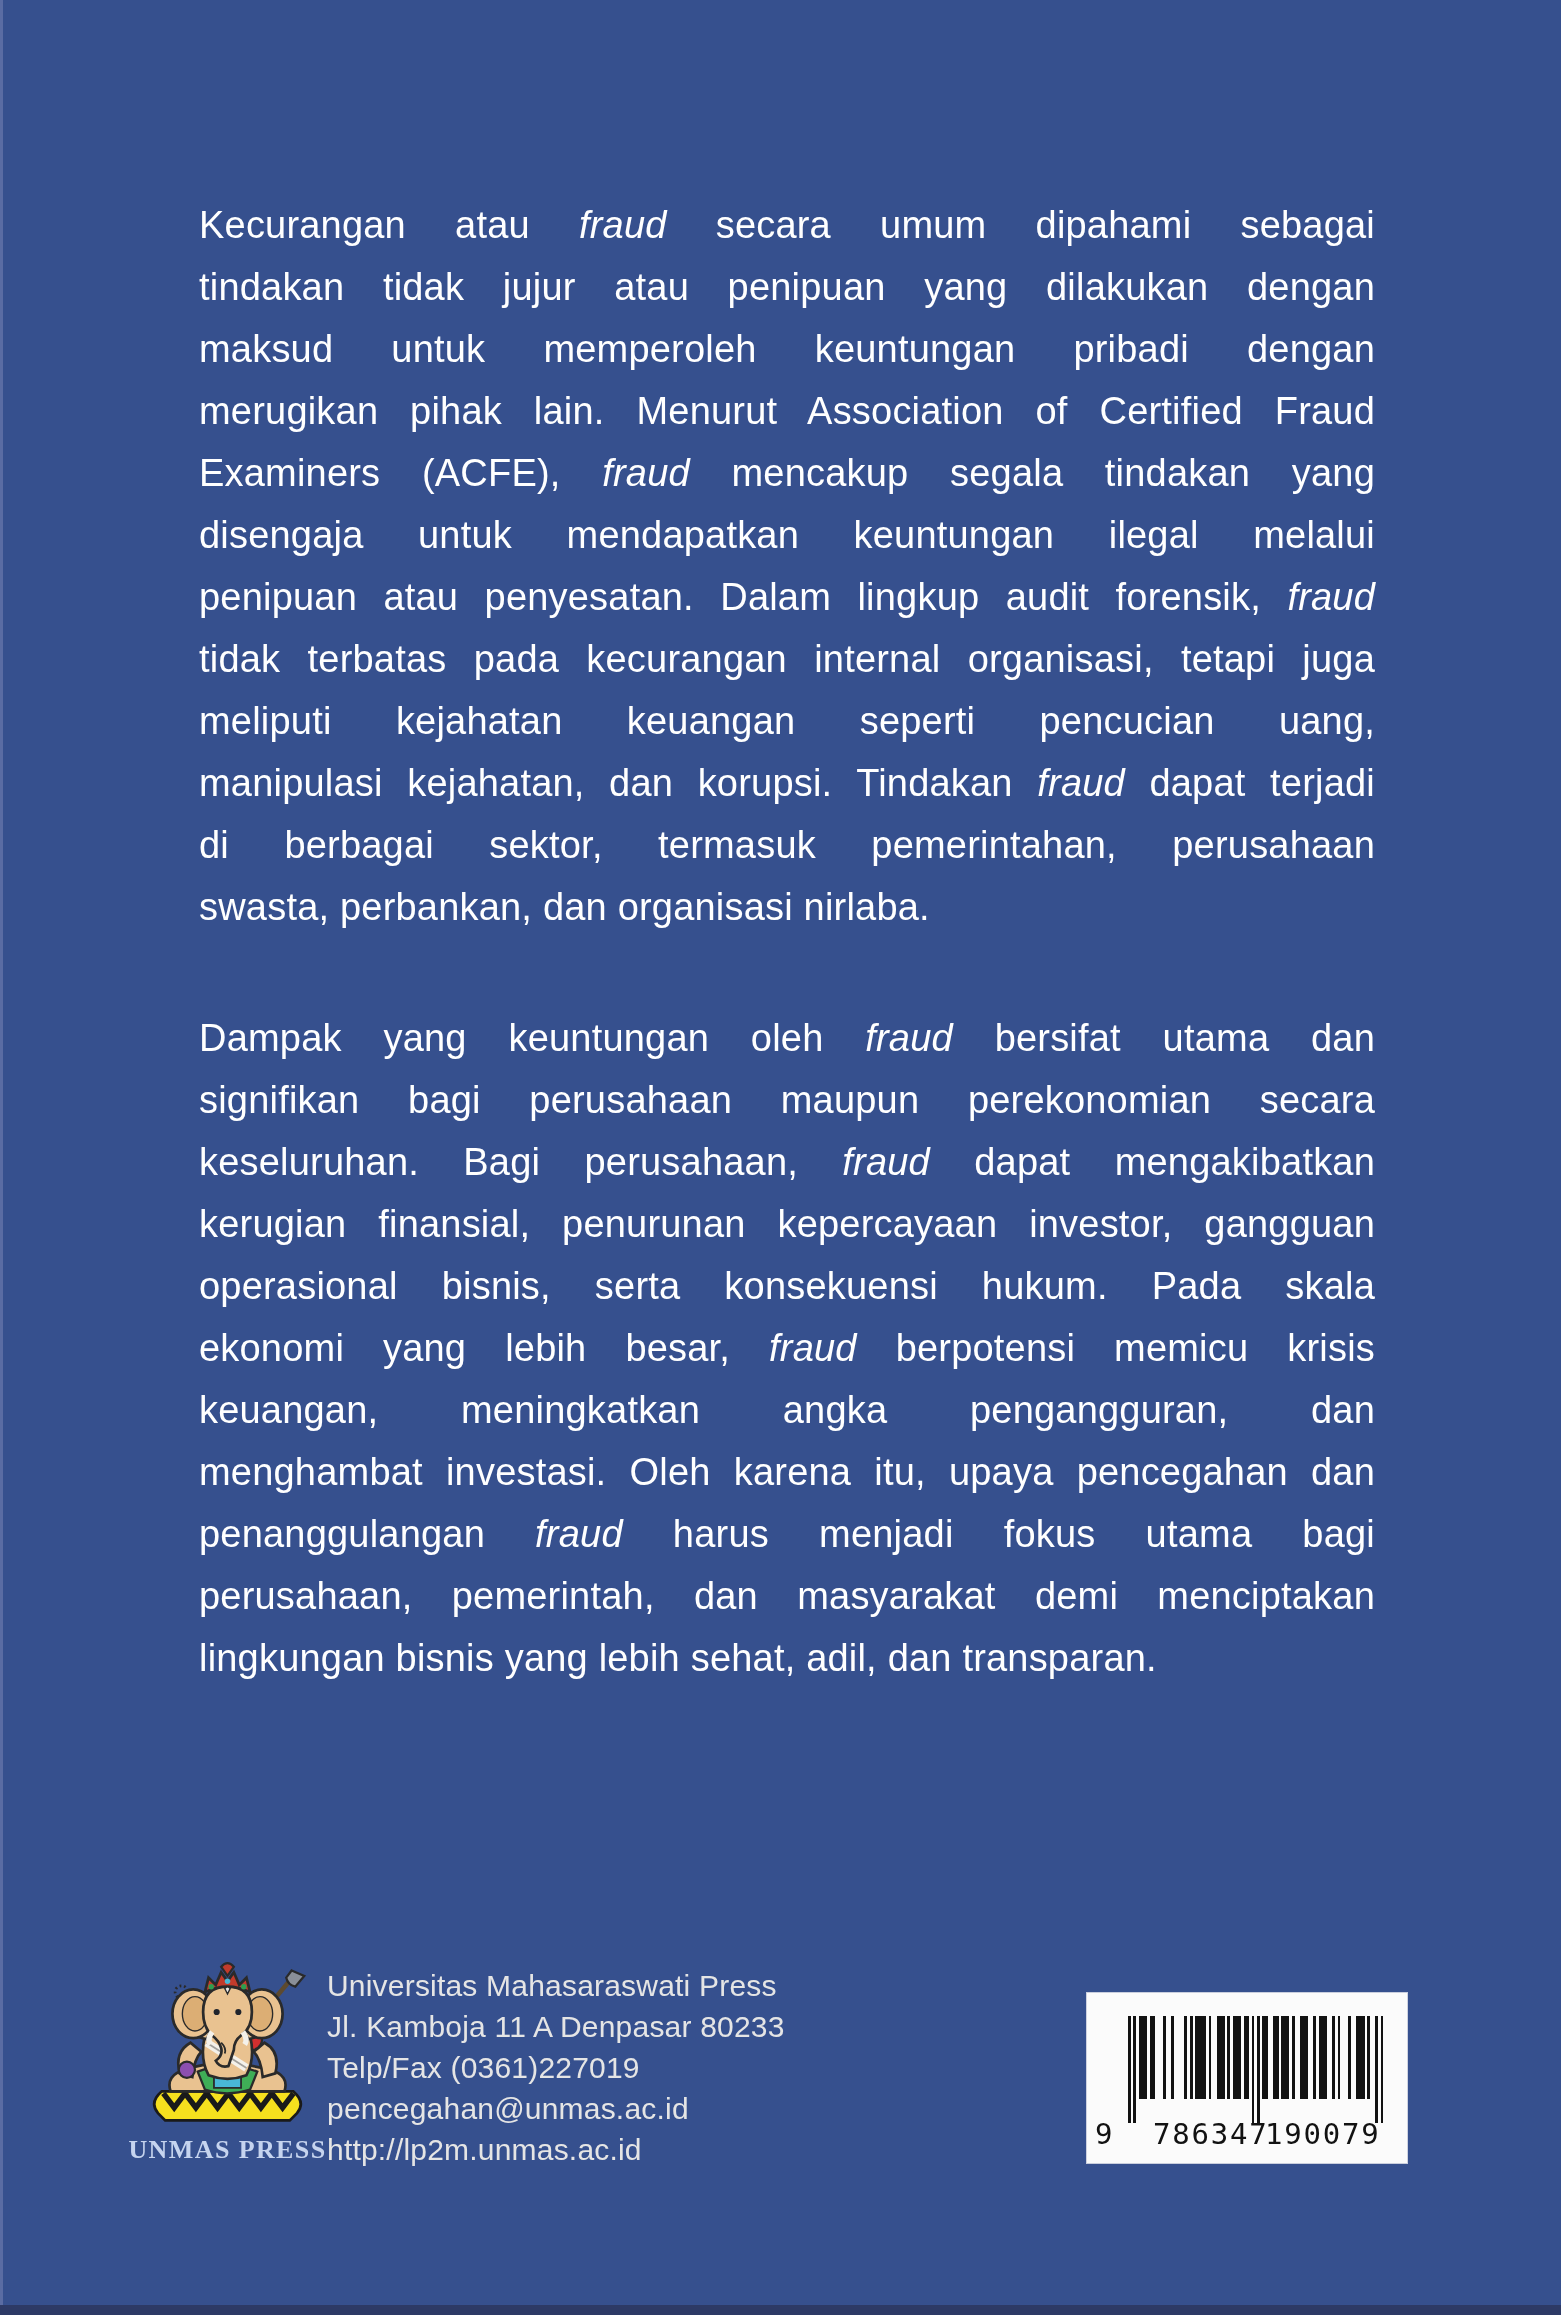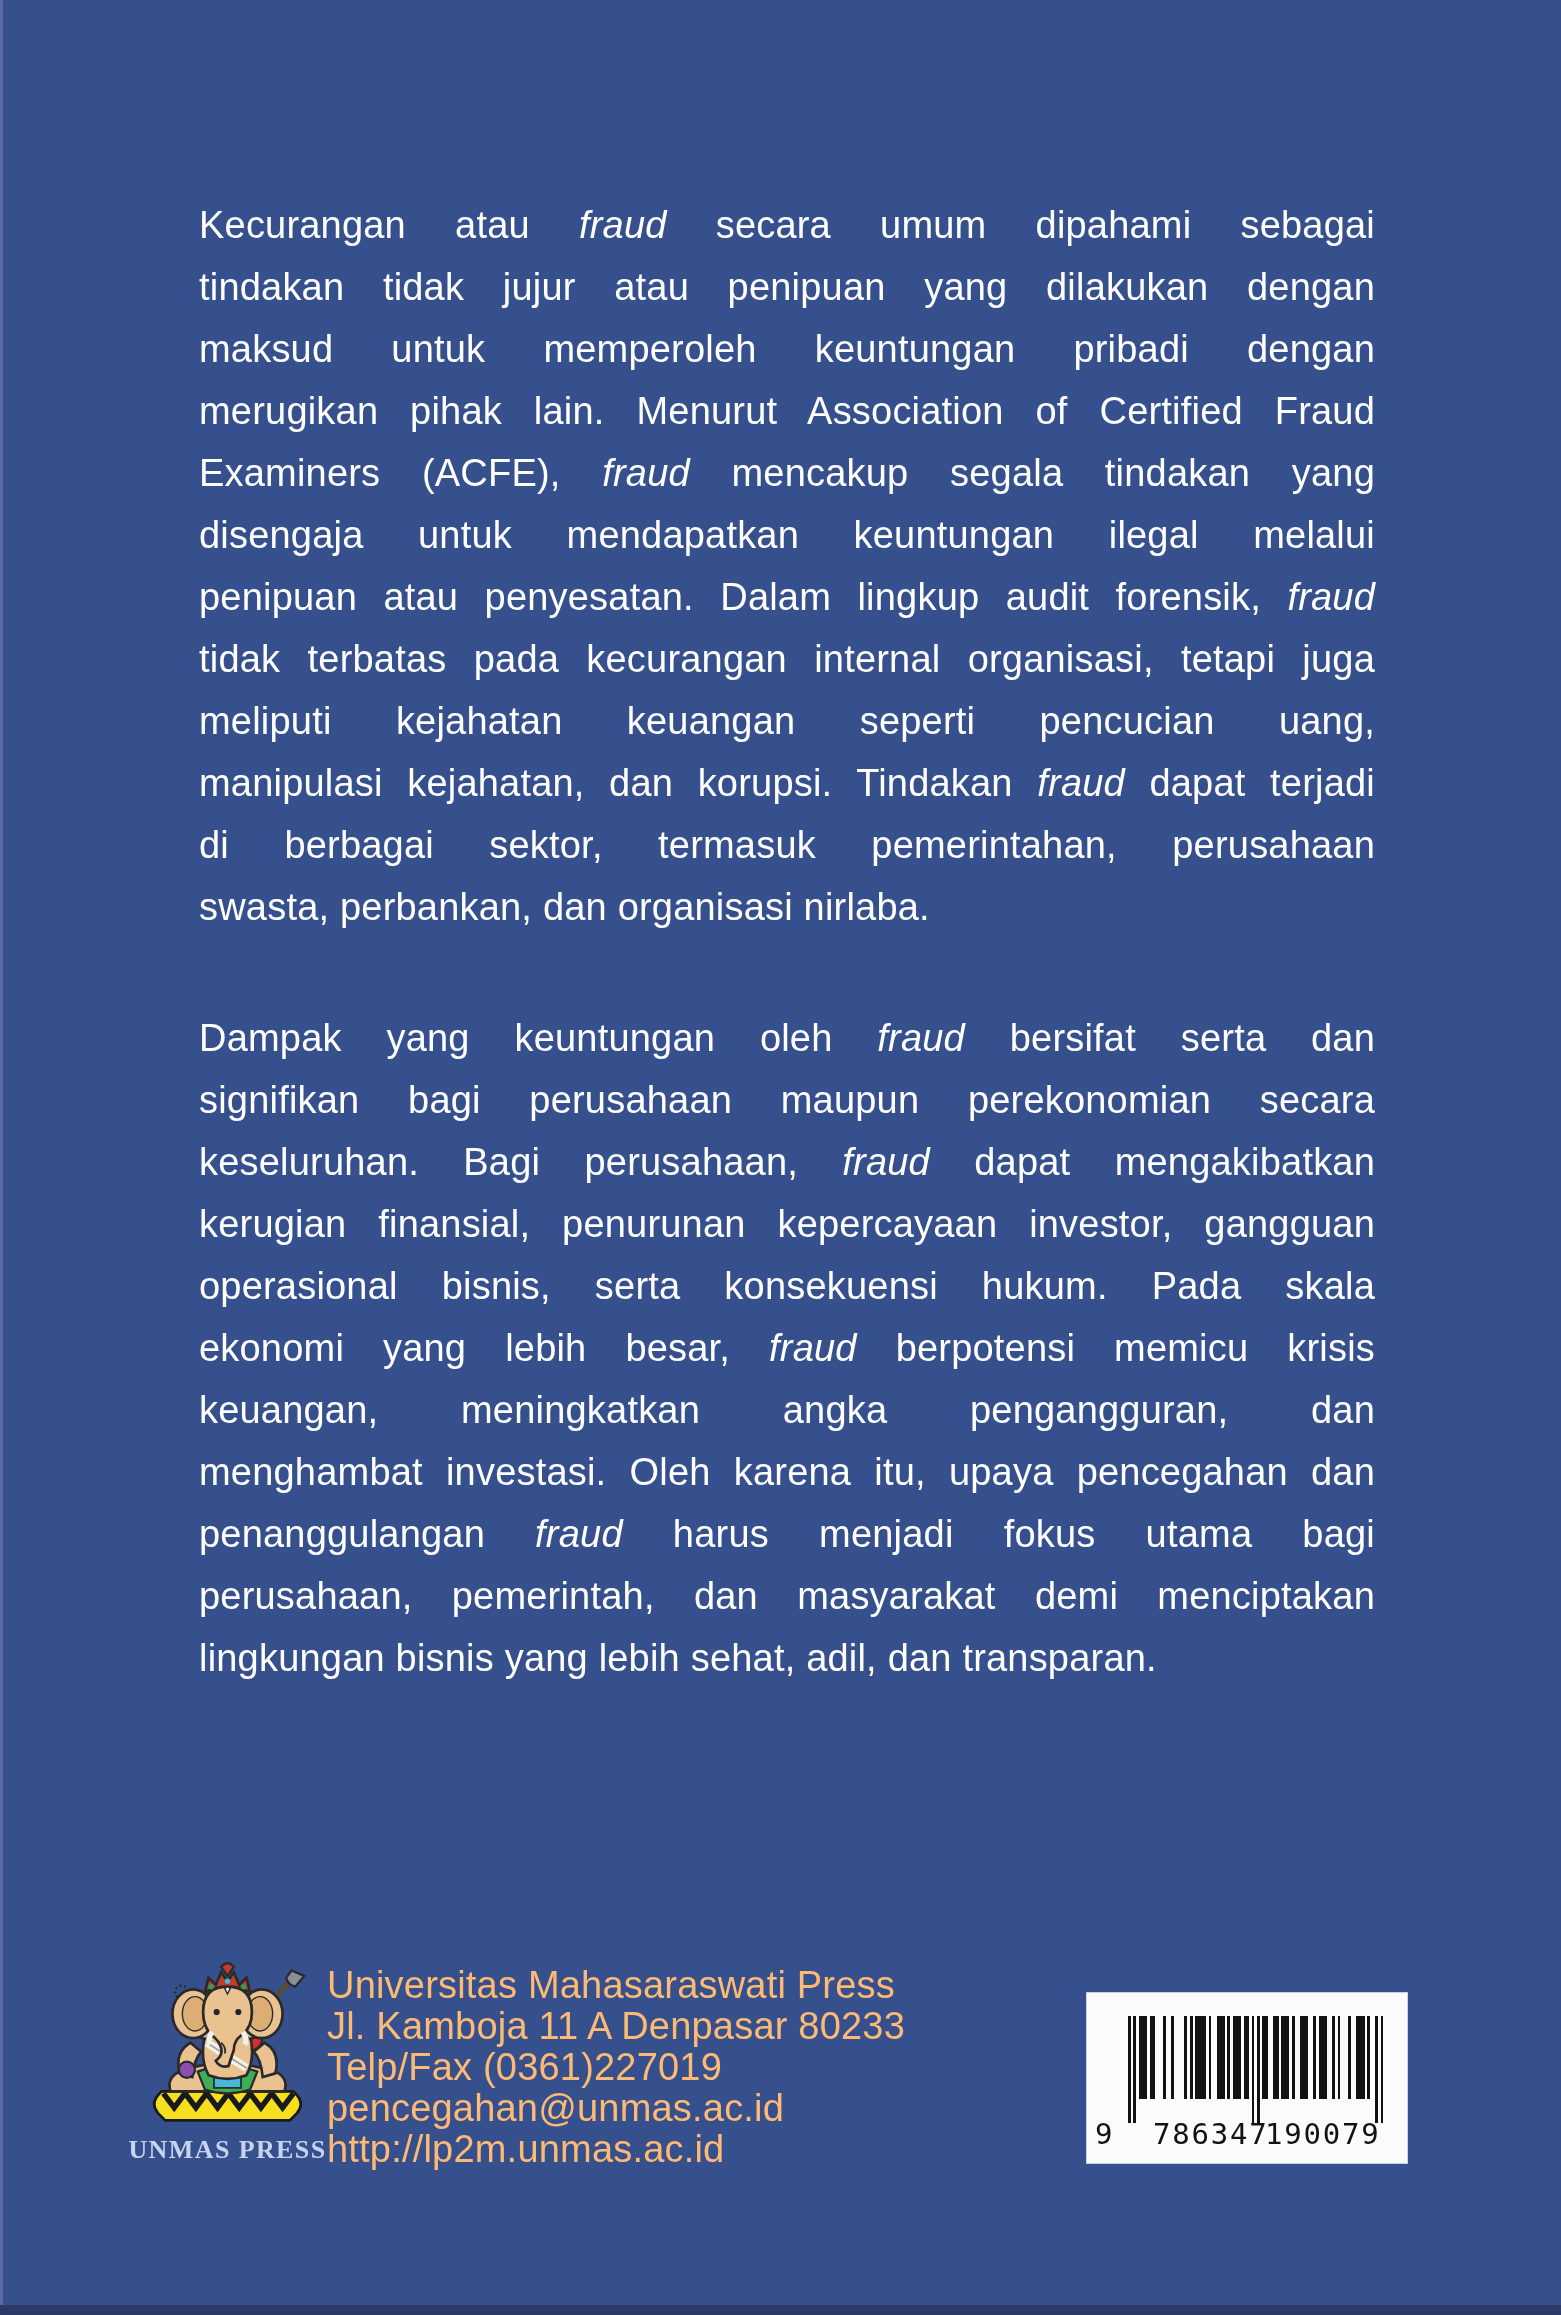--- a/index.html
+++ b/index.html
@@ -44,22 +44,22 @@
     font-family: "Liberation Serif", serif;
     font-weight: bold;
     font-size: 26px;
     letter-spacing: 1.4px;
     color: #c6d4ef;
     white-space: nowrap;
   }
   .pub-info {
     position: absolute;
     left: 327px; top: 1965px;
-    color: #fdba74;
-    font-size: 38px;
+    color: #e5e5e5;
+    font-size: 30px;
     line-height: 41px;
     letter-spacing: 0.2px;
   }
 
   
   .barcode {
     position: absolute;
     left: 1086px; top: 1992px;
     width: 322px; height: 172px;
     background: #fbfbfb;
@@ -99,21 +99,21 @@
         <div class="line"><span>Examiners (ACFE), </span><em>fraud</em><span> mencakup segala tindakan yang</span></div>
         <div class="line"><span>disengaja untuk mendapatkan keuntungan ilegal melalui</span></div>
         <div class="line"><span>penipuan atau penyesatan. Dalam lingkup audit forensik, </span><em>fraud</em></div>
         <div class="line"><span>tidak terbatas pada kecurangan internal organisasi, tetapi juga</span></div>
         <div class="line"><span>meliputi kejahatan keuangan seperti pencucian uang,</span></div>
         <div class="line"><span>manipulasi kejahatan, dan korupsi. Tindakan </span><em>fraud</em><span> dapat terjadi</span></div>
         <div class="line"><span>di berbagai sektor, termasuk pemerintahan, perusahaan</span></div>
         <div class="line last"><span>swasta, perbankan, dan organisasi nirlaba.</span></div>
       </div>
       <div class="para">
-        <div class="line"><span>Dampak yang keuntungan oleh </span><em>fraud</em><span> bersifat serta dan</span></div>
+        <div class="line"><span>Dampak yang keuntungan oleh </span><em>fraud</em><span> bersifat utama dan</span></div>
         <div class="line"><span>signifikan bagi perusahaan maupun perekonomian secara</span></div>
         <div class="line"><span>keseluruhan. Bagi perusahaan, </span><em>fraud</em><span> dapat mengakibatkan</span></div>
         <div class="line"><span>kerugian finansial, penurunan kepercayaan investor, gangguan</span></div>
         <div class="line"><span>operasional bisnis, serta konsekuensi hukum. Pada skala</span></div>
         <div class="line"><span>ekonomi yang lebih besar, </span><em>fraud</em><span> berpotensi memicu krisis</span></div>
         <div class="line"><span>keuangan, meningkatkan angka pengangguran, dan</span></div>
         <div class="line"><span>menghambat investasi. Oleh karena itu, upaya pencegahan dan</span></div>
         <div class="line"><span>penanggulangan </span><em>fraud</em><span> harus menjadi fokus utama bagi</span></div>
         <div class="line"><span>perusahaan, pemerintah, dan masyarakat demi menciptakan</span></div>
         <div class="line last"><span>lingkungan bisnis yang lebih sehat, adil, dan transparan.</span></div>

